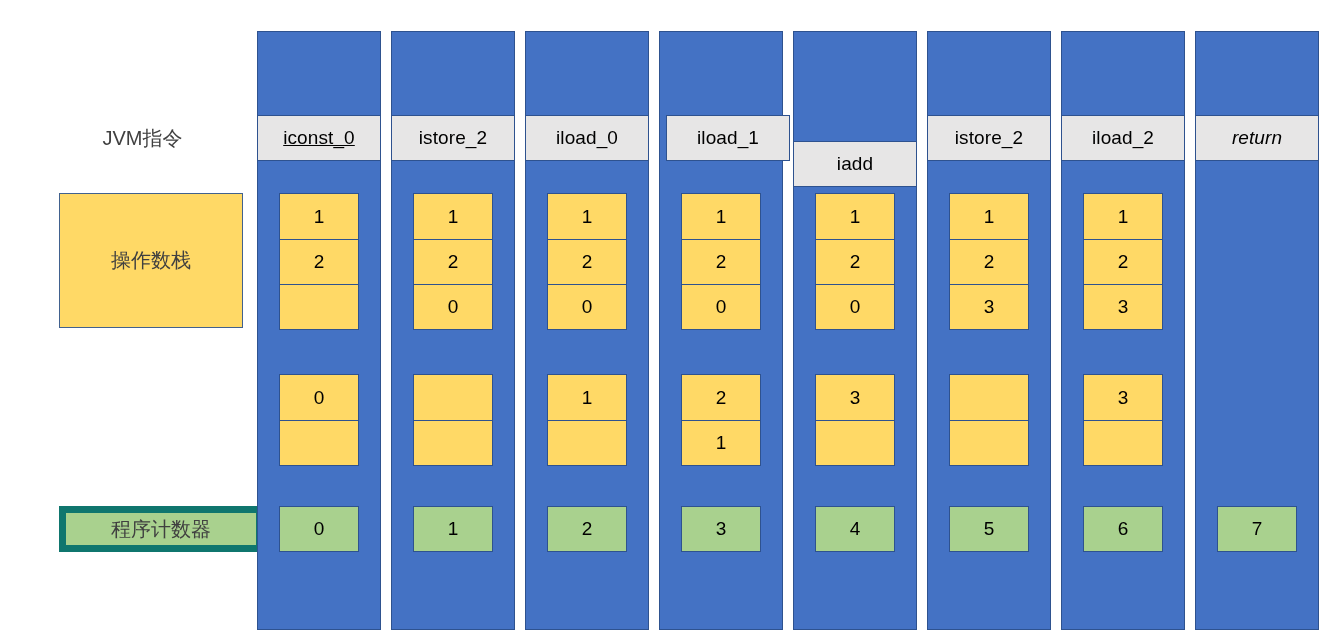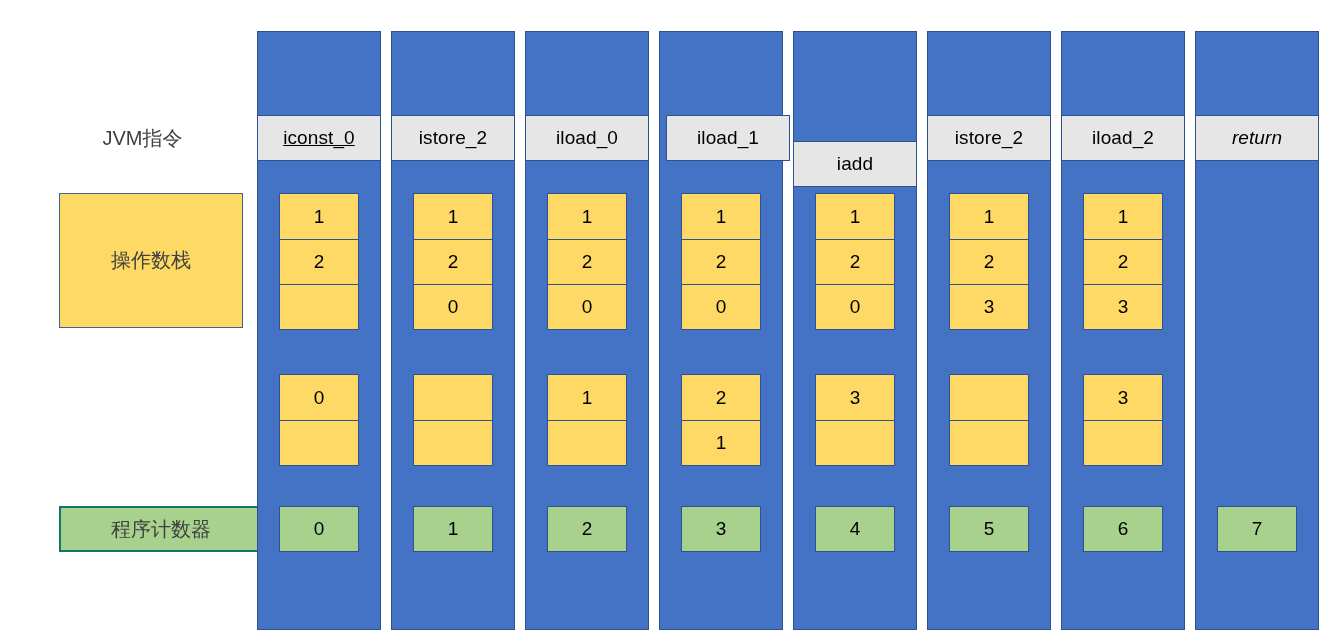--- a/index.html
+++ b/index.html
@@ -99,21 +99,21 @@
   .label-yellow {
     left: 59px;
     width: 184px;
     background: #FFD966;
     border: 1px solid #41618E;
   }
   .label-green {
     left: 59px;
     width: 204px;
     background: #A9D18E;
-    border: 2px solid #0f766e;
+    border: 7px solid #0f766e;
   }
 
   .lbl-instr { top: 115px; height: 46px; }
   .lbl-locals { top: 193px; height: 135px; }
   .lbl-stack  { top: 374px; height: 90px; }
   .lbl-pc     { top: 506px; height: 46px; }
 </style>
 </head>
 <body>
 

